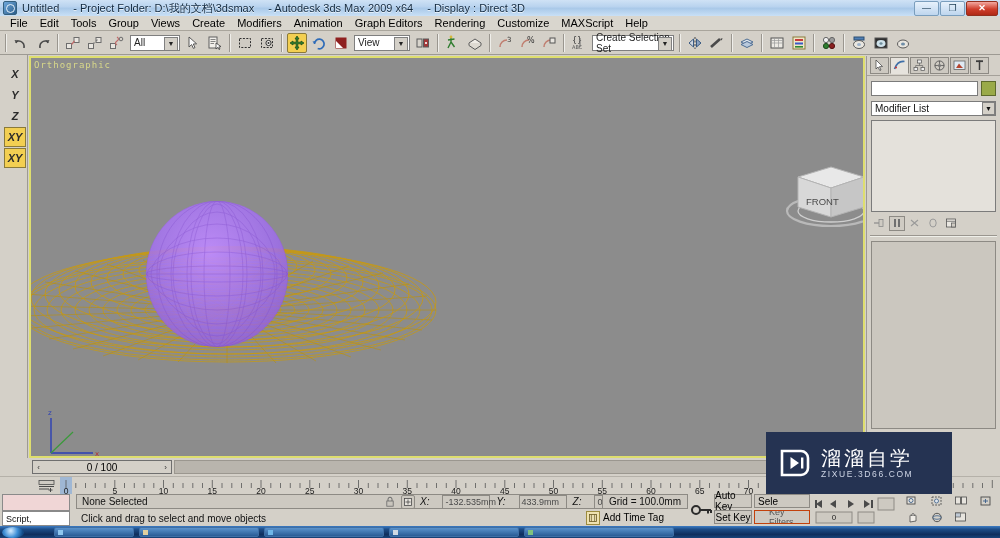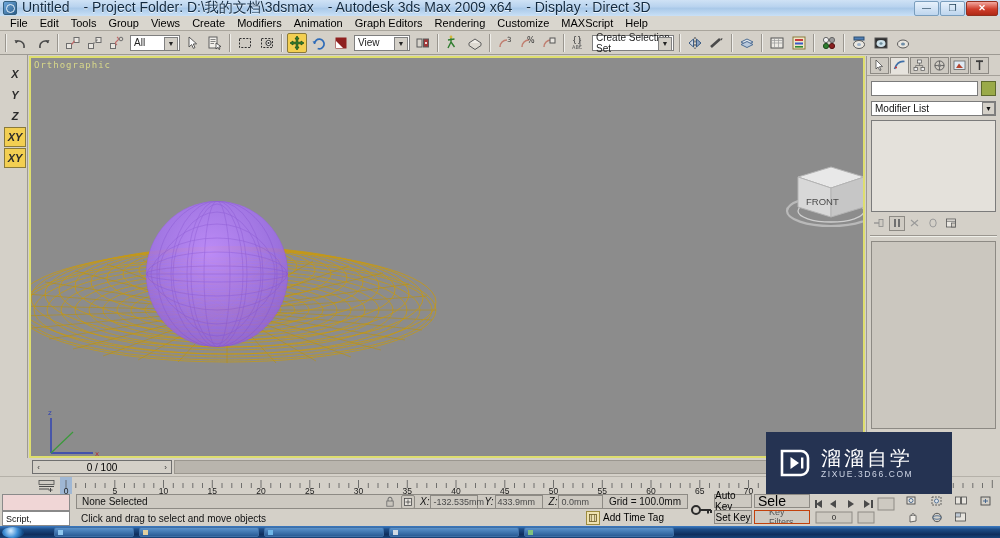--- a/index.html
+++ b/index.html
@@ -23,21 +23,21 @@
     width:12px;height:12px;margin-left:3px;margin-right:5px;
     background:linear-gradient(135deg,#6fa8dc,#2b5d8a);
     border:1px solid #35607f;border-radius:2px;
     position:relative;flex:0 0 auto;
   }
   .tb-icon:after{
     content:"";position:absolute;left:2px;top:2px;width:7px;height:7px;
     border:1px solid #e8f2fa;border-radius:50%;
   }
   .tb-title{
-    color:#12293f;font-size:14px;white-space:nowrap;
+    color:#12293f;font-size:11px;white-space:nowrap;
     text-shadow:0 1px 0 rgba(255,255,255,.7);
   }
   .tb-title .seg{margin-right:14px;}
   .tb-buttons{position:absolute;right:2px;top:1px;display:flex;gap:1px;}
   .tb-btn{
     width:23px;height:13px;border:1px solid #7a9ebd;border-radius:2px;
     background:linear-gradient(to bottom,#e7f1fb,#bed6ee);
     color:#17384f;font-size:9px;line-height:12px;text-align:center;
   }
   .tb-btn.close{
@@ -206,20 +206,21 @@
     position:absolute;left:76px;top:17px;width:500px;height:14px;
     font-size:10px;color:#111;display:flex;align-items:center;padding-left:5px;
   }
   .coordbar{position:absolute;left:400px;top:0px;height:15px;display:flex;align-items:center;gap:2px;}
   .coordgrp{display:flex;align-items:center;}
   .coordlbl{font-size:10px;color:#111;font-style:italic;margin-right:1px;}
   .coordfield{
     width:48px;height:14px;background:#cdc9c1;border:1px solid #8d8a84;
     box-sizing:border-box;font-size:9px;color:#4a4a4a;display:flex;align-items:center;
     padding-left:2px;
+    margin-left:12px;
   }
   .gridinfo{
     position:absolute;left:602px;top:0px;width:86px;height:15px;
     border:1px solid #8d8a84;background:#cdc9c1;box-sizing:border-box;
     font-size:10px;color:#111;display:flex;align-items:center;justify-content:center;
   }
   .addtimetag{
     position:absolute;left:586px;top:16px;height:15px;display:flex;align-items:center;gap:3px;
   }
   .tt-btn{width:14px;height:14px;border:1px solid #9c8b3e;background:#efe2b0;
@@ -232,21 +233,21 @@
     font-size:10px;display:flex;align-items:center;justify-content:center;
   }
   .setkey{
     position:absolute;left:714px;top:16px;width:38px;height:14px;
     border:1px solid #8d8a84;background:#cdc9c1;box-sizing:border-box;
     font-size:10px;display:flex;align-items:center;justify-content:center;
   }
   .selfilter{
     position:absolute;left:754px;top:0px;width:56px;height:14px;
     border:1px solid #8d8a84;background:#cdc9c1;box-sizing:border-box;
-    font-size:14px;display:flex;align-items:center;padding-left:3px;overflow:hidden;
+    font-size:10px;display:flex;align-items:center;padding-left:3px;overflow:hidden;
   }
   .keyfilter{
     position:absolute;left:754px;top:16px;width:56px;height:14px;
     border:1px solid #c2410c;background:#cdc9c1;box-sizing:border-box;
     font-size:9px;display:flex;align-items:center;padding-left:14px;color:#555;overflow:hidden;
   }
   .animctrls{
     position:absolute;left:814px;top:0px;width:84px;height:31px;
   }
   .viewnav{

